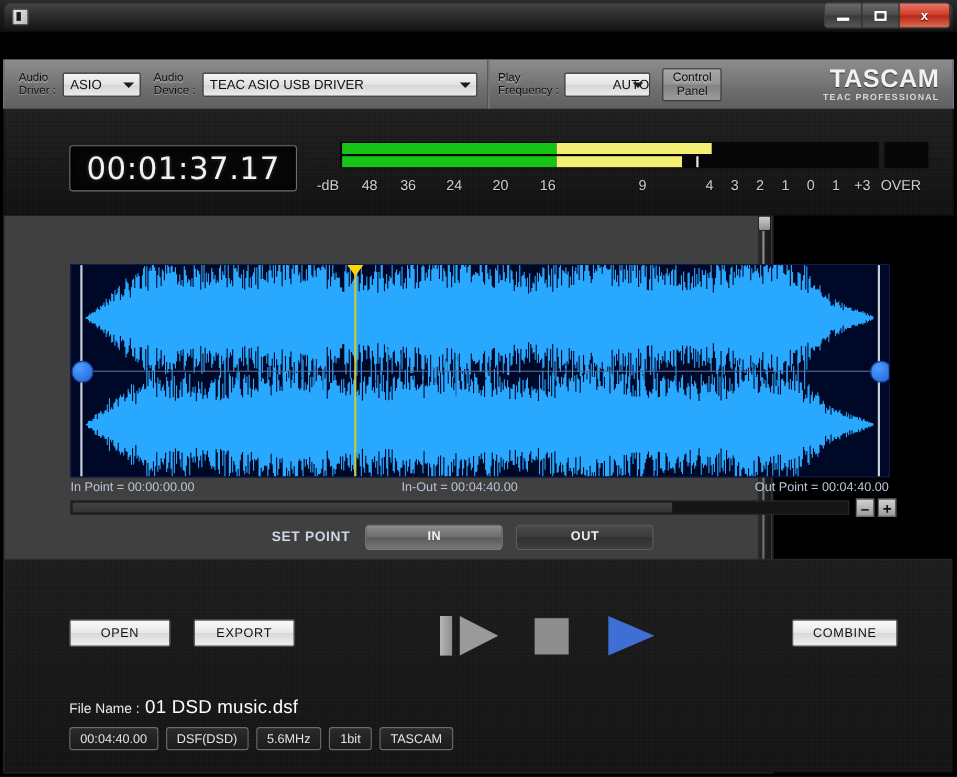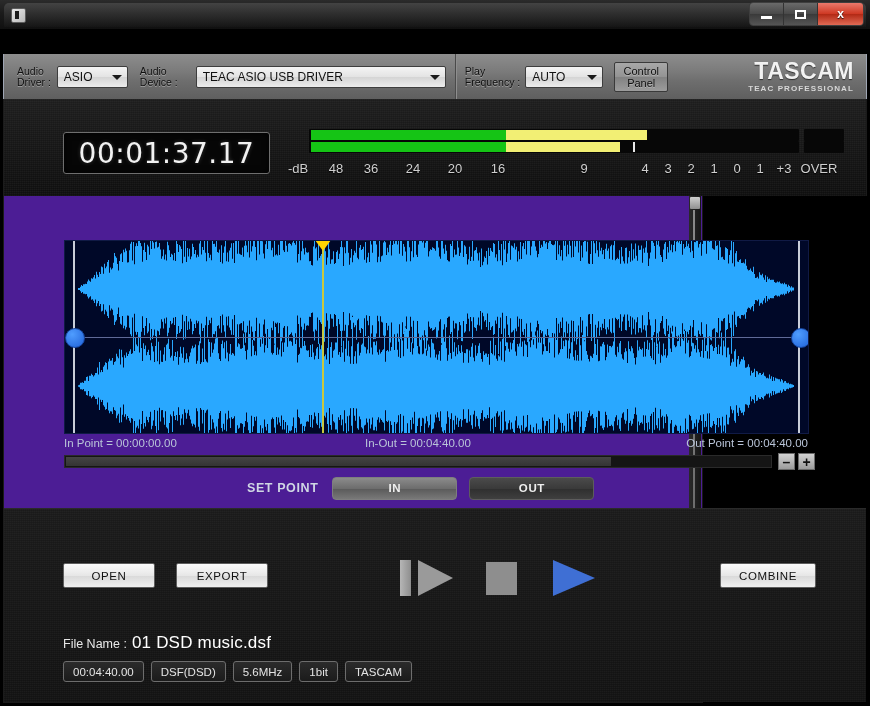--- a/index.html
+++ b/index.html
@@ -170,21 +170,21 @@
   }
   .scale span{
     position:absolute;top:0;font-size:13px;color:#cfcfcf;
     transform:translateX(-50%);white-space:nowrap;
     text-shadow:0 1px 1px #000;
   }
 
   
   .body{
     position:absolute;left:3px;top:196px;width:700px;height:507px;
-    background:#4c1d95;
+    background:#404040;
     border-left:1px solid #1b1b1b;border-right:1px solid #1b1b1b;border-bottom:1px solid #1b1b1b;
     box-sizing:border-box;
     padding-left:48px;
   }
   .vscroll{
     position:absolute;right:1px;top:0px;width:12px;height:505px;
     background:linear-gradient(90deg,#2a2a2a,#171717);
   }
   .vscroll .vthumb{
     position:absolute;left:1px;top:1px;width:10px;height:12px;
@@ -364,32 +364,32 @@
     </div>
     <div class="sel" style="width:71px;margin-left:6px;">
       <span class="selval">ASIO</span>
       <span class="arrow"></span>
     </div>
     <div style="width:12px"></div>
     <div class="tbl">
       <div>Audio</div>
       <div>Device :</div>
     </div>
-    <div class="sel" style="width:250px;margin-left:18px;">
+    <div class="sel" style="width:250px;margin-left:6px;">
       <span class="selval">TEAC ASIO USB DRIVER</span>
       <span class="arrow"></span>
     </div>
     <div style="width:9px"></div>
     <div class="sep"></div>
     <div style="width:8px"></div>
     <div class="tbl">
       <div>Play</div>
       <div>Frequency :</div>
     </div>
-    <div class="sel" style="width:78px;margin-left:5px;">
+    <div class="sel" style="width:78px;margin-left:5px;justify-content:flex-end;">
       <span class="selval">AUTO</span>
       <span class="arrow"></span>
     </div>
     <div style="width:11px"></div>
     <div class="tbtn">
       <div>
         <div>Control</div>
         <div>Panel</div>
       </div>
     </div>

